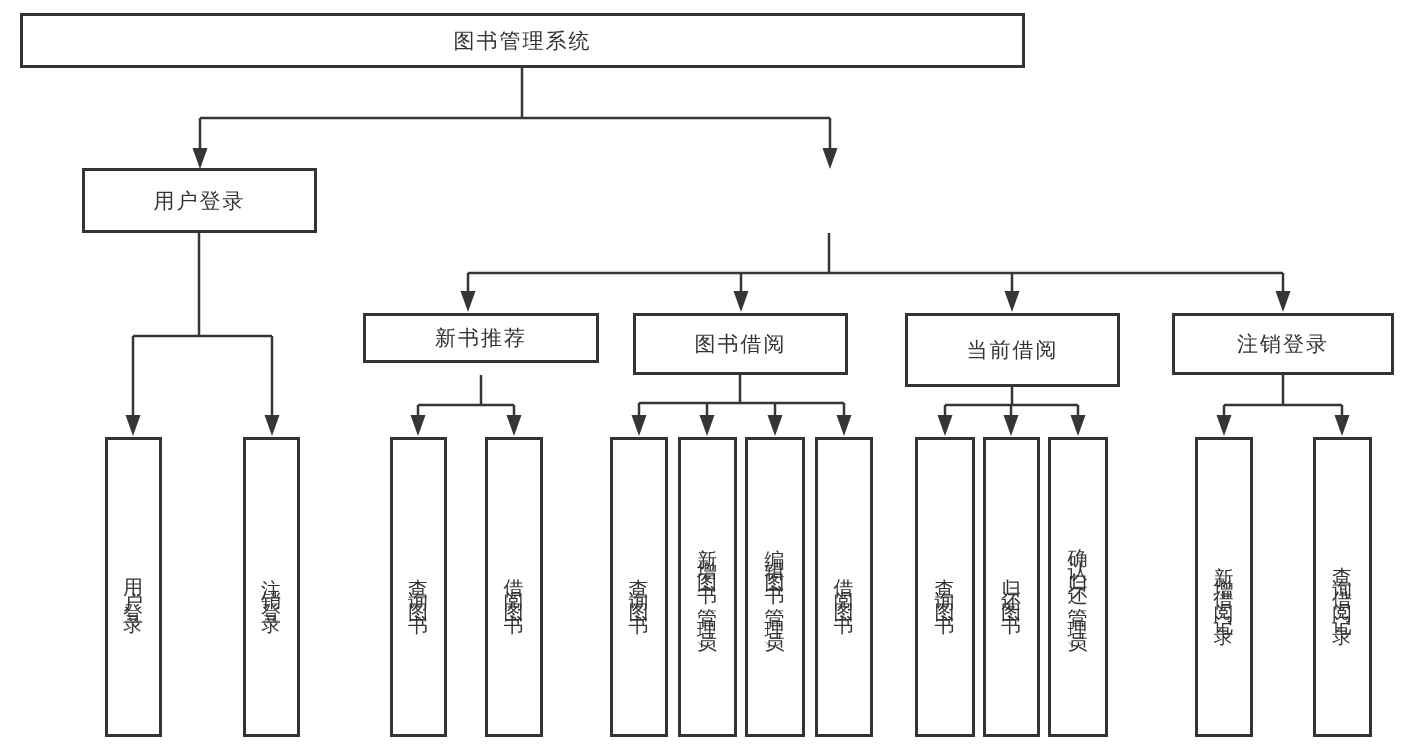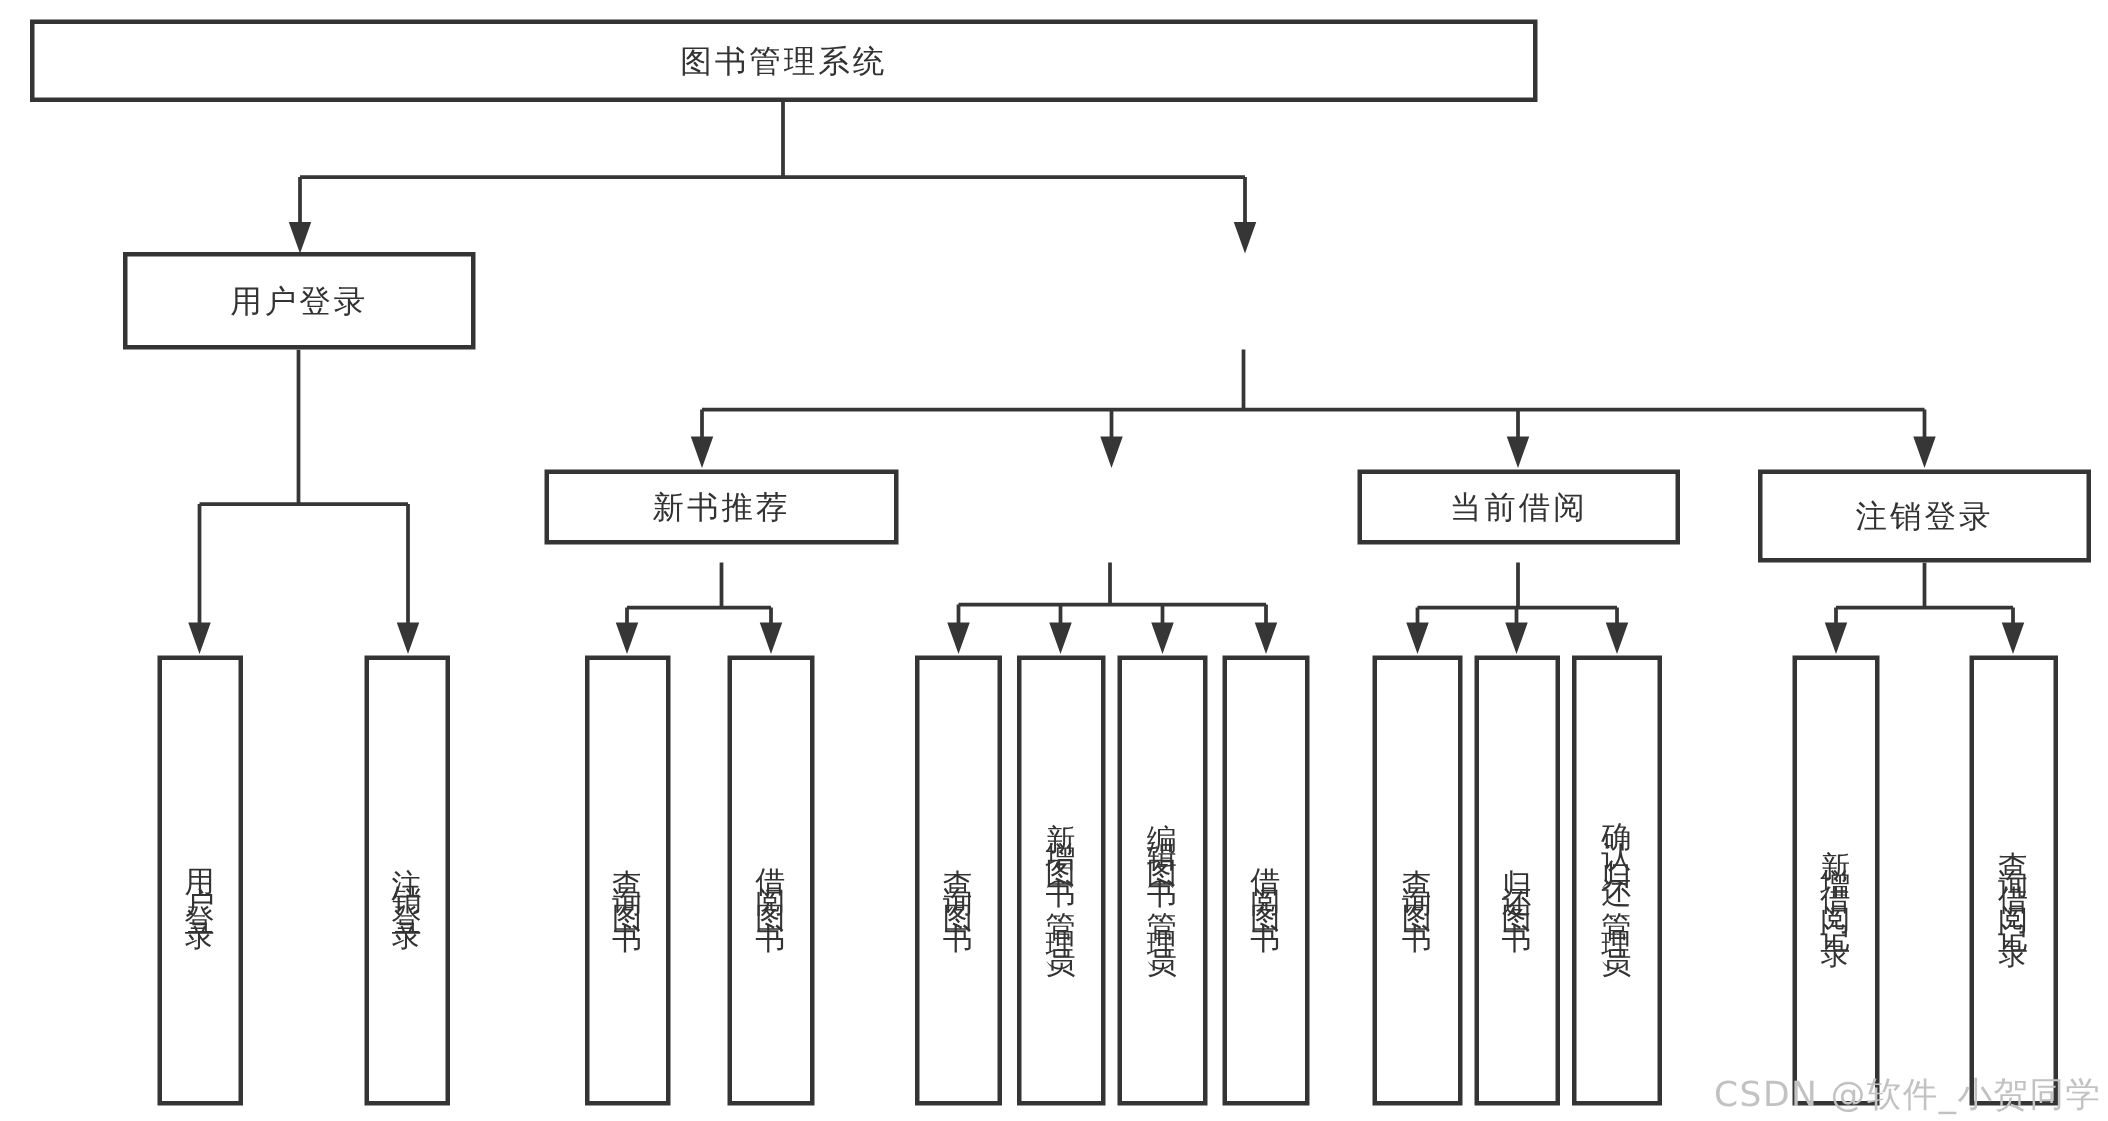--- a/index.html
+++ b/index.html
@@ -89,21 +89,24 @@
     <span>图书管理系统</span>
   </div>
 
   <div class="box hbox" style="left:82px; top:168px; width:235px; height:65px;">
     <span>用户登录</span>
   </div>
 
   <div class="box hbox" style="left:363px; top:313px; width:236px; height:50px;">
     <span>新书推荐</span>
   </div>
-  <div class="box hbox" style="left:905px; top:313px; width:215px; height:50px;">
+  <div class="box hbox" style="left:633px; top:313px; width:215px; height:62px;">
+    <span>图书借阅</span>
+  </div>
+  <div class="box hbox" style="left:905px; top:313px; width:215px; height:74px;">
     <span>当前借阅</span>
   </div>
   <div class="box hbox" style="left:1172px; top:313px; width:222px; height:62px;">
     <span>注销登录</span>
   </div>
 
   <div class="box vbox" style="left:105px; top:437px; width:57px; height:300px;">
     <span>用户登录</span>
   </div>
   <div class="box vbox" style="left:243px; top:437px; width:57px; height:300px;">
@@ -140,15 +143,14 @@
     <span>确认归还（管理员）</span>
   </div>
 
   <div class="box vbox" style="left:1195px; top:437px; width:58px; height:300px;">
     <span>新增借阅记录</span>
   </div>
   <div class="box vbox" style="left:1313px; top:437px; width:59px; height:300px;">
     <span>查询借阅记录</span>
   </div>
 
-  <div class="watermark">CSDN @软件_小贺同学</div>
 
 </div>
 
 </body></html>

